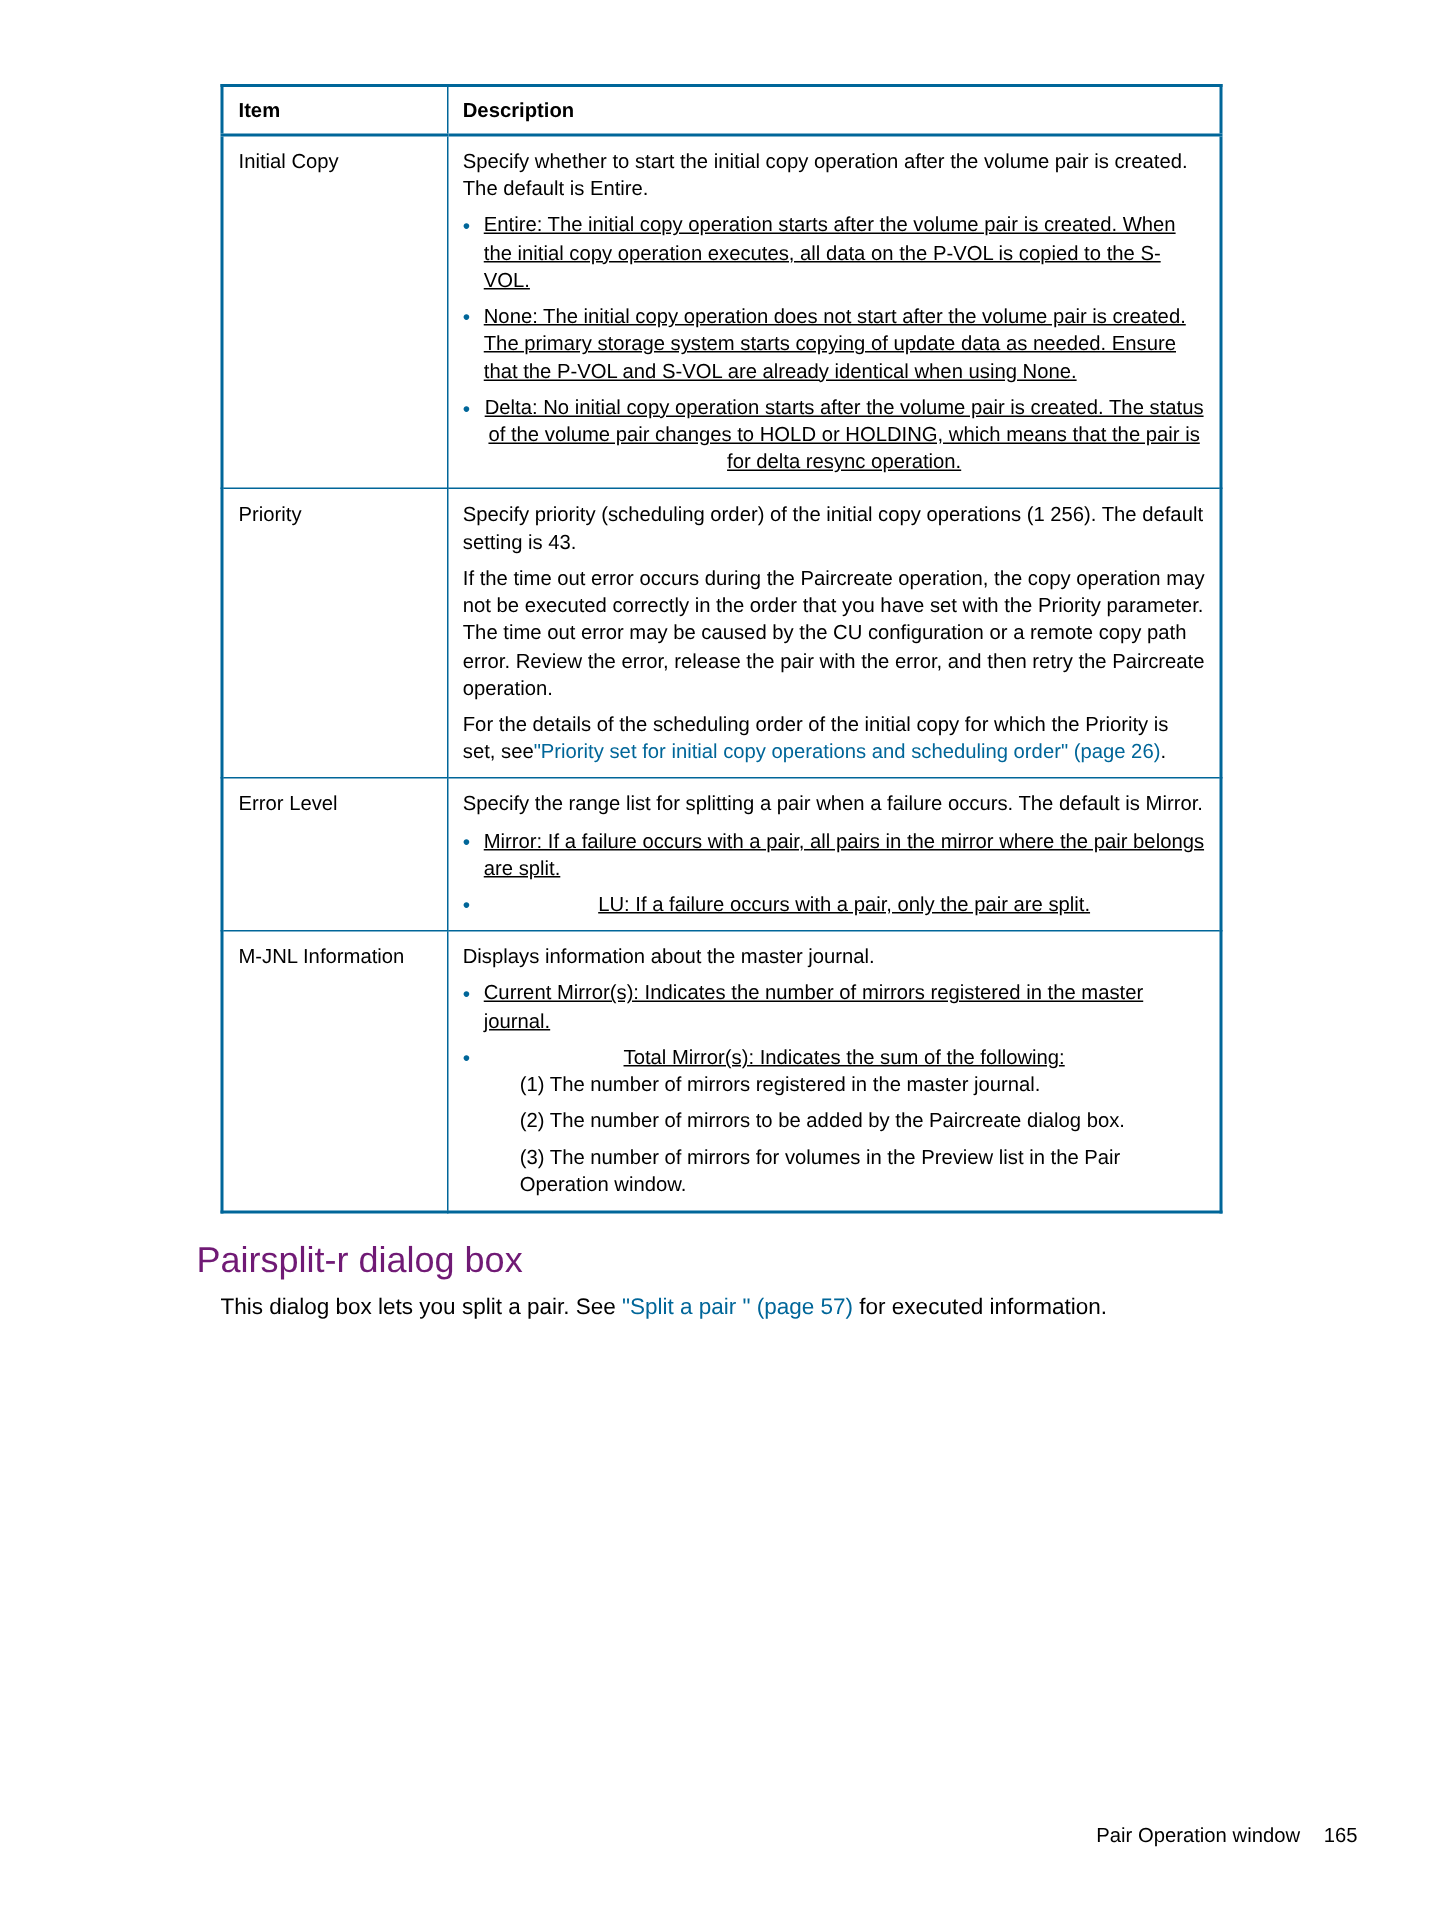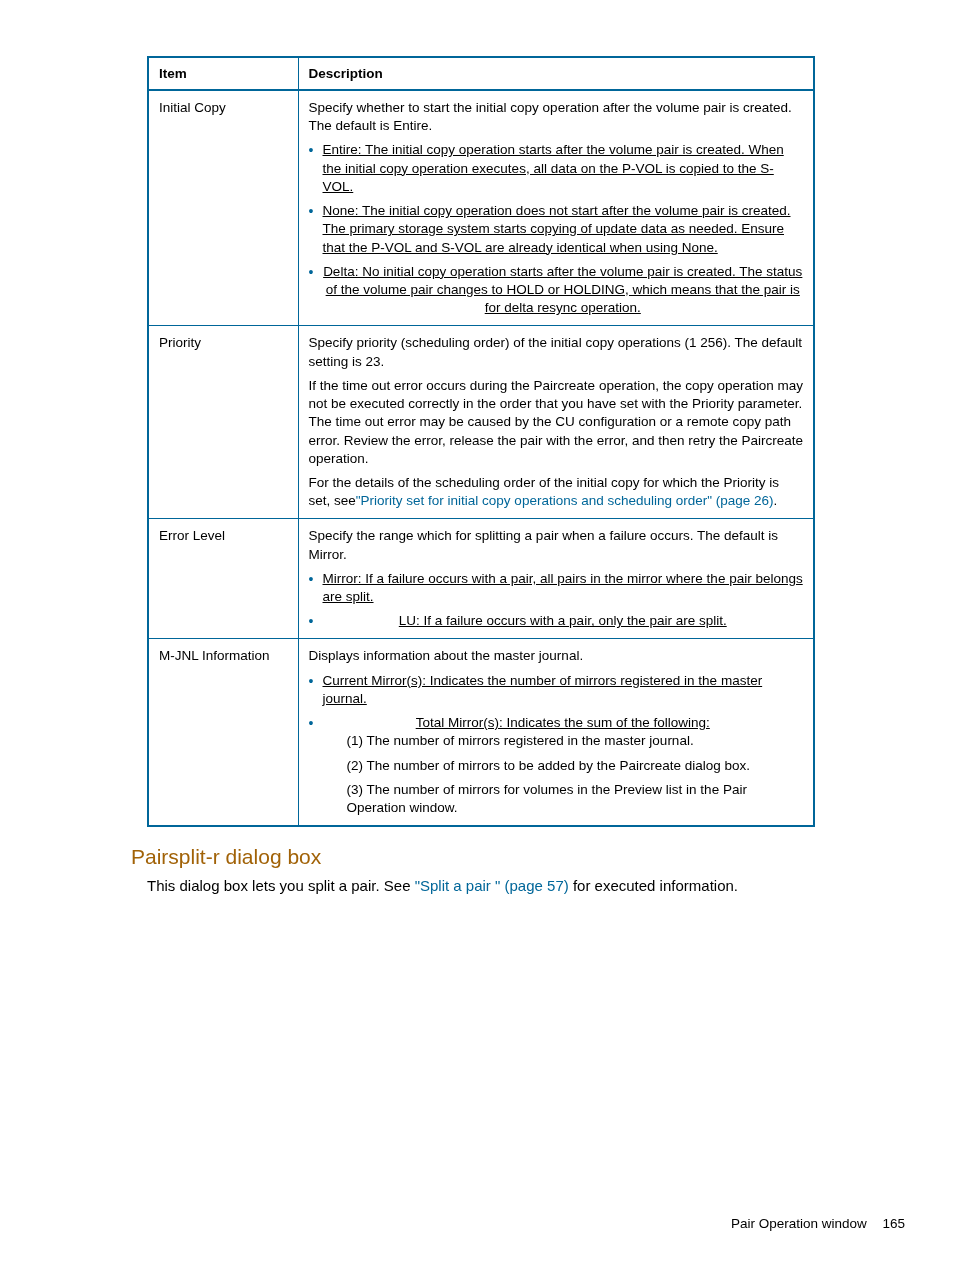--- a/index.html
+++ b/index.html
@@ -78,23 +78,23 @@
       padding-left: 38px;
       margin-bottom: 6px;
     }
     .sub-indent:last-child {
       margin-bottom: 0;
     }
     .link {
       color: #006699;
     }
     h2 {
-      color: #a16207;
+      color: #701a75;
       font-weight: normal;
-      font-size: 21px;
+      font-size: 24px;
       margin-top: 18px;
       margin-bottom: 6px;
       margin-left: -16px;
     }
     .body-text {
       font-size: 15px;
       line-height: 1.4;
       margin-left: 0;
     }
     .footer {
@@ -126,29 +126,29 @@
           <ul>
             <li>Entire: The initial copy operation starts after the volume pair is created. When the initial copy operation executes, all data on the P-VOL is copied to the S-VOL.</li>
             <li>None: The initial copy operation does not start after the volume pair is created. The primary storage system starts copying of update data as needed. Ensure that the P-VOL and S-VOL are already identical when using None.</li>
             <li>Delta: No initial copy operation starts after the volume pair is created. The status of the volume pair changes to HOLD or HOLDING, which means that the pair is for delta resync operation.</li>
           </ul>
         </td>
       </tr>
       <tr>
         <td class="item-col">Priority</td>
         <td>
-          <p>Specify priority (scheduling order) of the initial copy operations (1 256). The default setting is 23.</p>
+          <p>Specify priority (scheduling order) of the initial copy operations (1 256). The default setting is 43.</p>
           <p>If the time out error occurs during the Paircreate operation, the copy operation may not be executed correctly in the order that you have set with the Priority parameter. The time out error may be caused by the CU configuration or a remote copy path error. Review the error, release the pair with the error, and then retry the Paircreate operation.</p>
           <p><span>For the details of the scheduling order of the initial copy for which the Priority is set, see</span><span class="link">"Priority set for initial copy operations and scheduling order" (page 26)</span><span>.</span></p>
         </td>
       </tr>
       <tr>
         <td class="item-col">Error Level</td>
         <td>
-          <p>Specify the range which for splitting a pair when a failure occurs. The default is Mirror.</p>
+          <p>Specify the range list for splitting a pair when a failure occurs. The default is Mirror.</p>
           <ul>
             <li>Mirror: If a failure occurs with a pair, all pairs in the mirror where the pair belongs are split.</li>
             <li>LU: If a failure occurs with a pair, only the pair are split.</li>
           </ul>
         </td>
       </tr>
       <tr>
         <td class="item-col">M-JNL Information</td>
         <td>
           <p>Displays information about the master journal.</p>

